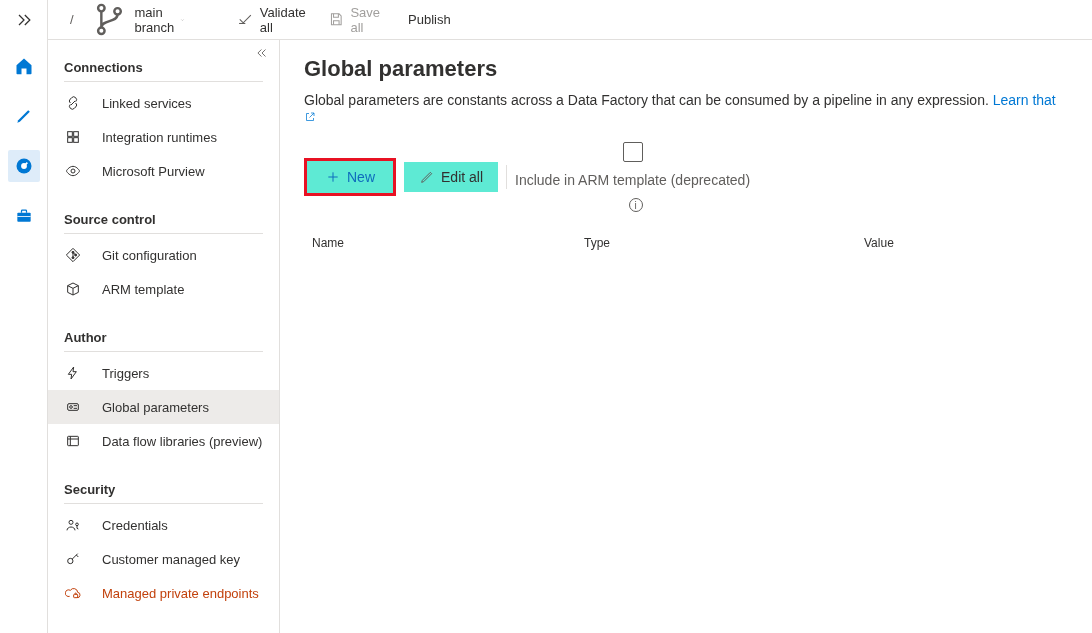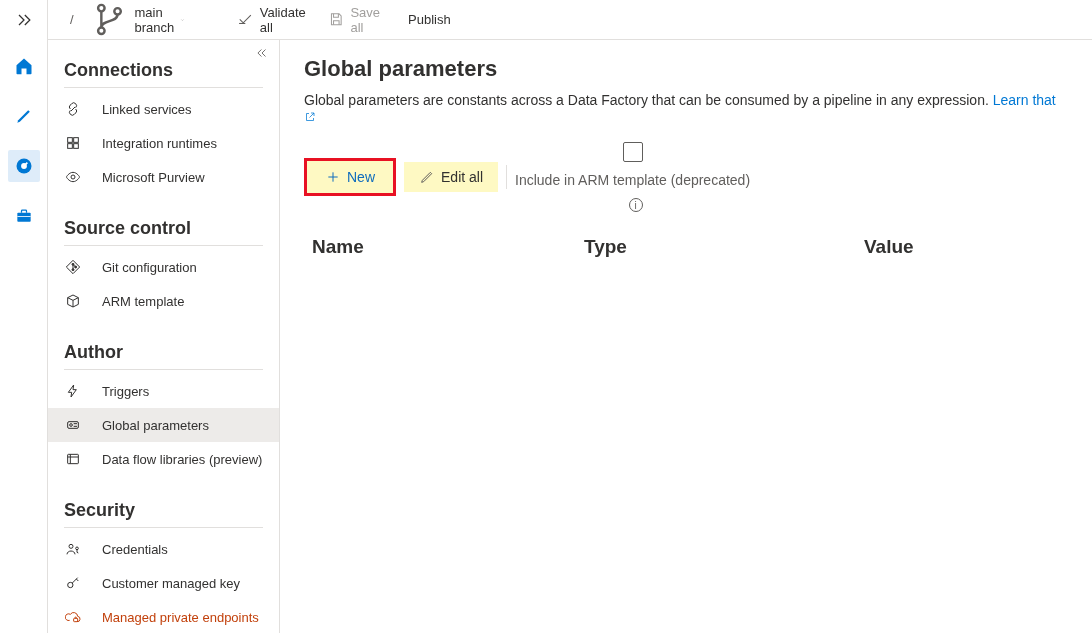--- a/index.html
+++ b/index.html
@@ -13,41 +13,41 @@
   .content { flex: 1; display: flex; flex-direction: column; }
   .topbar { height: 40px; border-bottom: 1px solid #e1dfdd; display:flex; align-items:center; padding: 0 12px; gap: 10px; color:#323130; }
   .topbar .crumb { display:flex; align-items:center; gap:6px; }
   .topbar .branch { display:flex; align-items:center; gap:6px; cursor:pointer; padding:4px 6px; }
   .topbar .tbtn { display:flex; align-items:center; gap:6px; padding:12px 6px; cursor:pointer; }
   .topbar .tbtn.disabled { color:#a19f9d; cursor:default; }
   .topbar .sep { color:#605e5c; }
   .main { flex:1; display:flex; min-height:0; }
   .sidepanel { width: 232px; border-right:1px solid #e1dfdd; padding: 14px 0 12px 0; overflow:auto; position:relative; }
   .sidepanel .collapse2 { position:absolute; top:6px; right:10px; cursor:pointer; color:#605e5c; }
-  .sect-title { font-weight:600; font-size:18px; padding: 6px 16px 6px 16px; color:#323130; }
+  .sect-title { font-weight:600; font-size:13px; padding: 6px 16px 6px 16px; color:#323130; }
   .sect-rule { border:none; border-top:1px solid #e1dfdd; margin: 0 16px 4px 16px; }
   .navitem { display:flex; align-items:center; gap:20px; padding: 8px 16px; cursor:pointer; white-space:nowrap; }
   .navitem.selected { background:#edebe9; }
   .navitem.disabled { color:#c2410c; cursor:default; }
   .navitem .nico { width:18px; height:18px; display:flex; align-items:center; justify-content:center; }
   .navitem svg { width:16px; height:16px; }
   .navgroup { margin-top: 18px; }
   .page { flex:1; padding: 16px 24px; overflow:auto; }
   .page h1 { font-size: 22px; font-weight: 600; margin-bottom: 10px; }
   .page .desc { font-size: 14px; color:#323130; margin-bottom: 18px; }
   .page .desc a { color:#0078d4; text-decoration:none; }
   .toolbar { display:flex; align-items:center; gap: 8px; margin-bottom: 18px; }
-  .btn { display:flex; align-items:center; gap:6px; padding: 6px 14px; border:1px solid transparent; cursor:pointer; font-size:14px; color:#0f6cbd; background:#fef9c3; }
+  .btn { display:flex; align-items:center; gap:6px; padding: 6px 14px; border:1px solid transparent; cursor:pointer; font-size:14px; color:#0f6cbd; background:#5eead4; }
   .btn.new { border:3px solid #e81123; padding: 8px 18px; }
   .btn.plain { color:#323130; }
   .vline { width:1px; height:24px; background:#e1dfdd; }
   .check { display:flex; align-items:center; gap:10px; color:#605e5c; font-size:14px;flex-direction:column; }
   .check .box { width:20px; height:20px; border:1px solid #605e5c; border-radius:2px; cursor:pointer; }
   .info-ico { width:14px; height:14px; border:1px solid #605e5c; border-radius:50%; display:flex; align-items:center; justify-content:center; font-size:10px; color:#605e5c; margin-left:6px; cursor:default;}
-  .thead { display:flex; font-weight:700; font-size:19px; color:#323130; padding: 6px 0; }
+  .thead { display:flex; font-weight:400; font-size:12px; color:#323130; padding: 6px 0; }
   .thead .col-name { width: 280px; padding-left:8px;}
   .thead .col-type { width: 280px; }
   .thead .col-value { flex:1; }
   svg { stroke: currentColor; fill: none; stroke-width:1.5; }
   .chevdown{ stroke-width:1.3;}
 </style>
 </head>
 <body>
 
 <div class="app">

